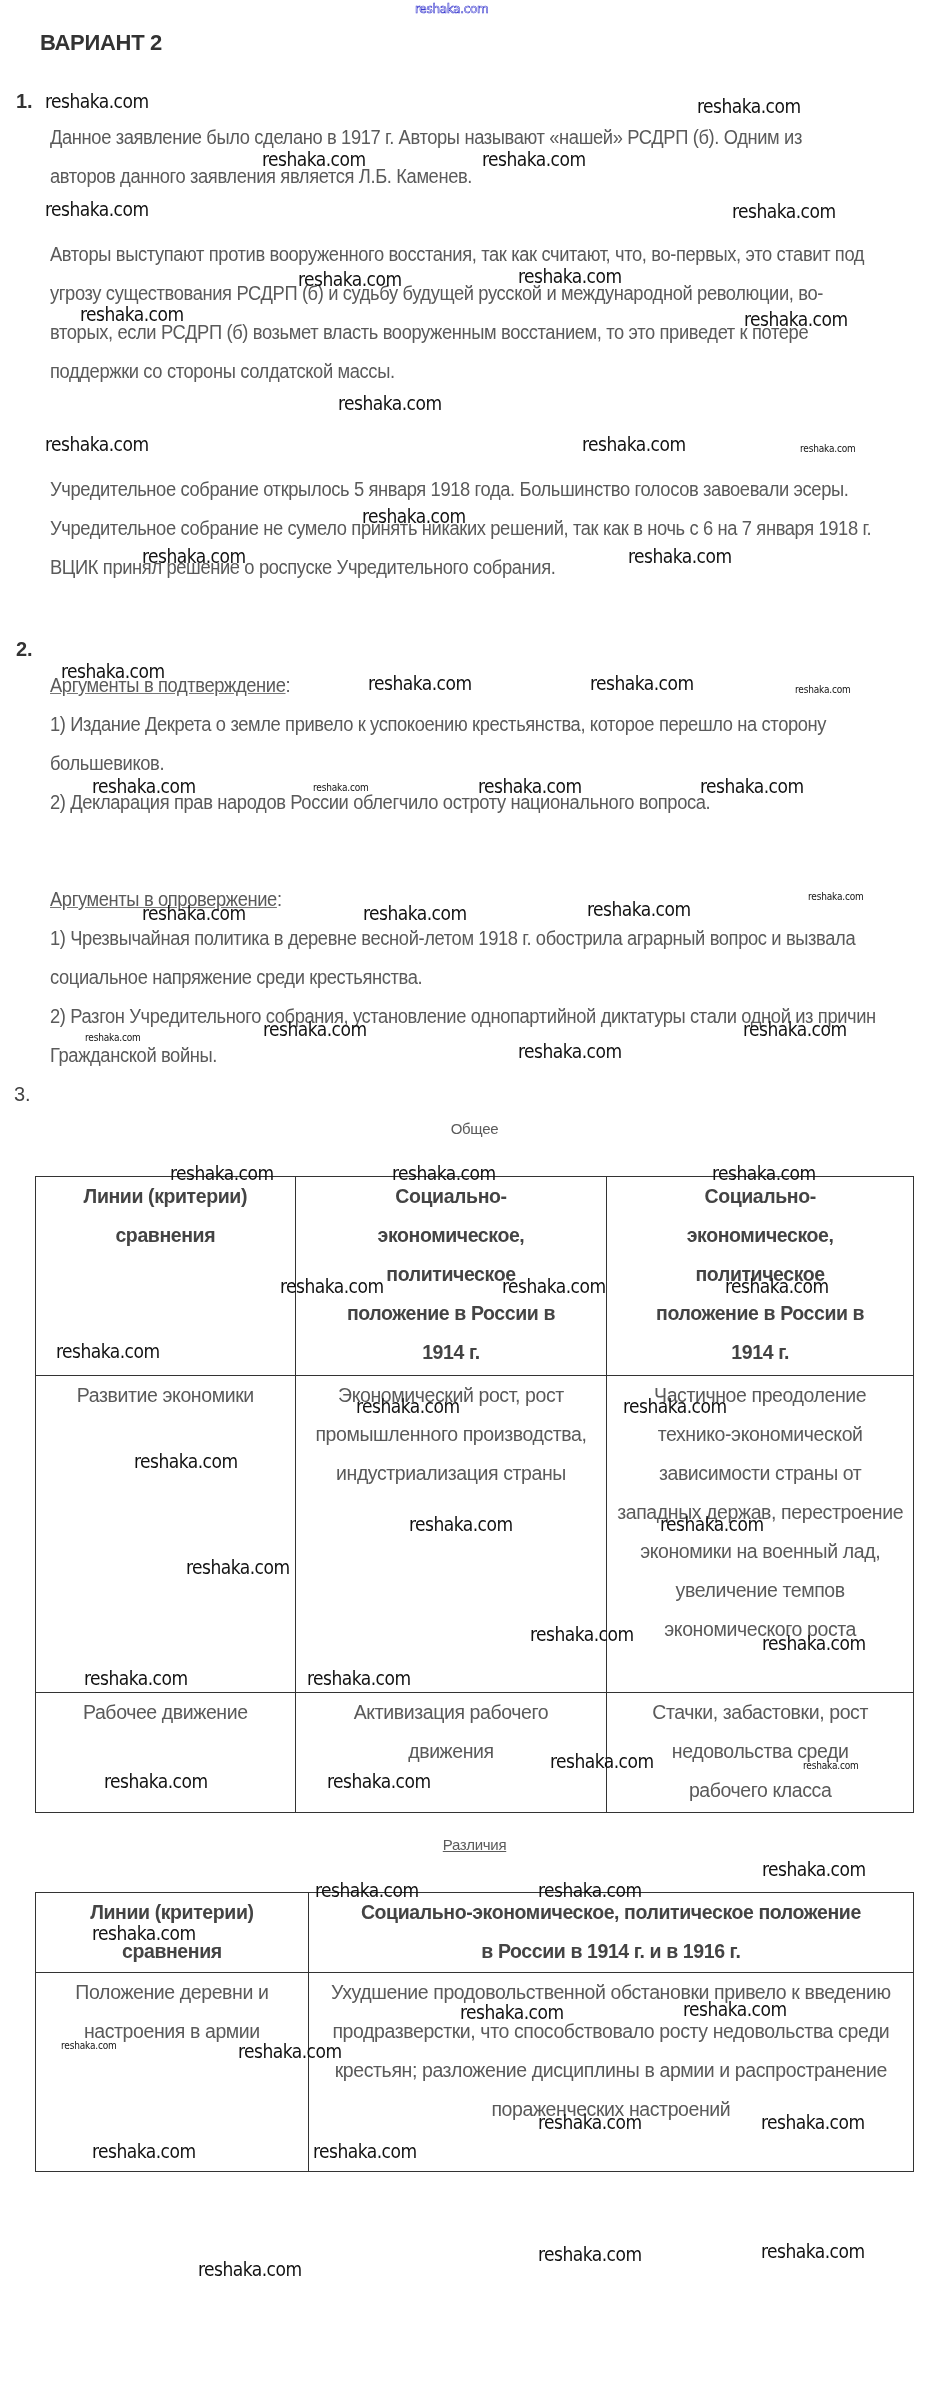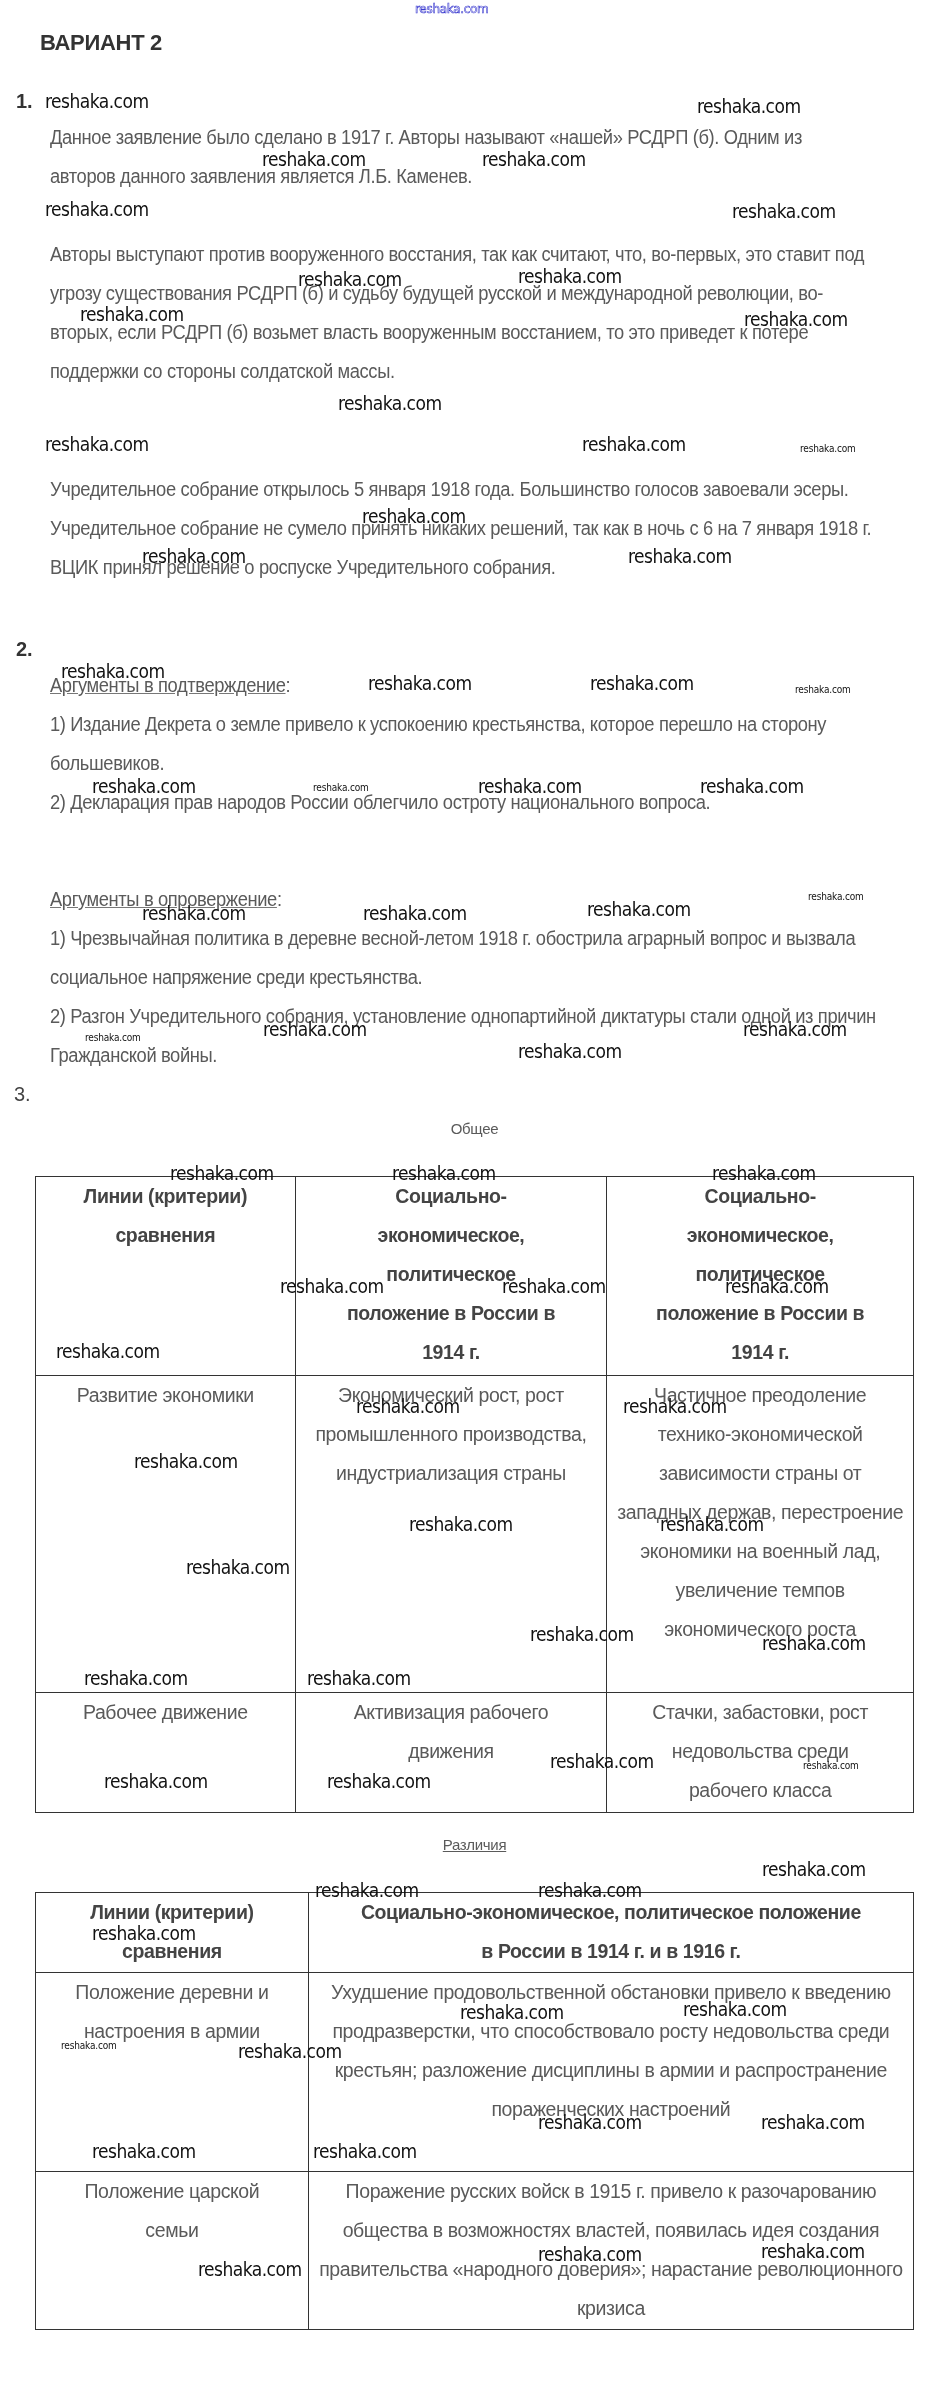--- a/index.html
+++ b/index.html
@@ -89,24 +89,20 @@
     </colgroup>
   <tbody>
       <tr style="height:80px;">
     <th style="padding:0 40px;">Линии (критерии) сравнения</th>
     <th style="padding:0 50px;">Социально-экономическое, политическое положение в России в 1914 г. и в 1916 г.</th>
   </tr>
   <tr style="height:199px;">
     <td style="padding:0 22px;">Положение деревни и настроения в армии</td>
     <td>Ухудшение продовольственной обстановки привело к введению продразверстки, что способствовало росту недовольства среди крестьян; разложение дисциплины в армии и распространение пораженческих настроений</td>
   </tr>
-  <tr style="height:158px;">
-    <td style="padding:0 40px;">Положение царской семьи</td>
-    <td>Поражение русских войск в 1915 г. привело к разочарованию общества в возможностях властей, появилась идея создания правительства «народного доверия»; нарастание революционного кризиса</td>
-  </tr>
 </tbody>
   </table>
 
 <div>
   <span class="wm" style="left:45px; top:90px;">reshaka.com</span>
   <span class="wm" style="left:697px; top:95px;">reshaka.com</span>
   <span class="wm" style="left:262px; top:148px;">reshaka.com</span>
   <span class="wm" style="left:482px; top:148px;">reshaka.com</span>
   <span class="wm" style="left:45px; top:198px;">reshaka.com</span>
   <span class="wm" style="left:732px; top:200px;">reshaka.com</span>

